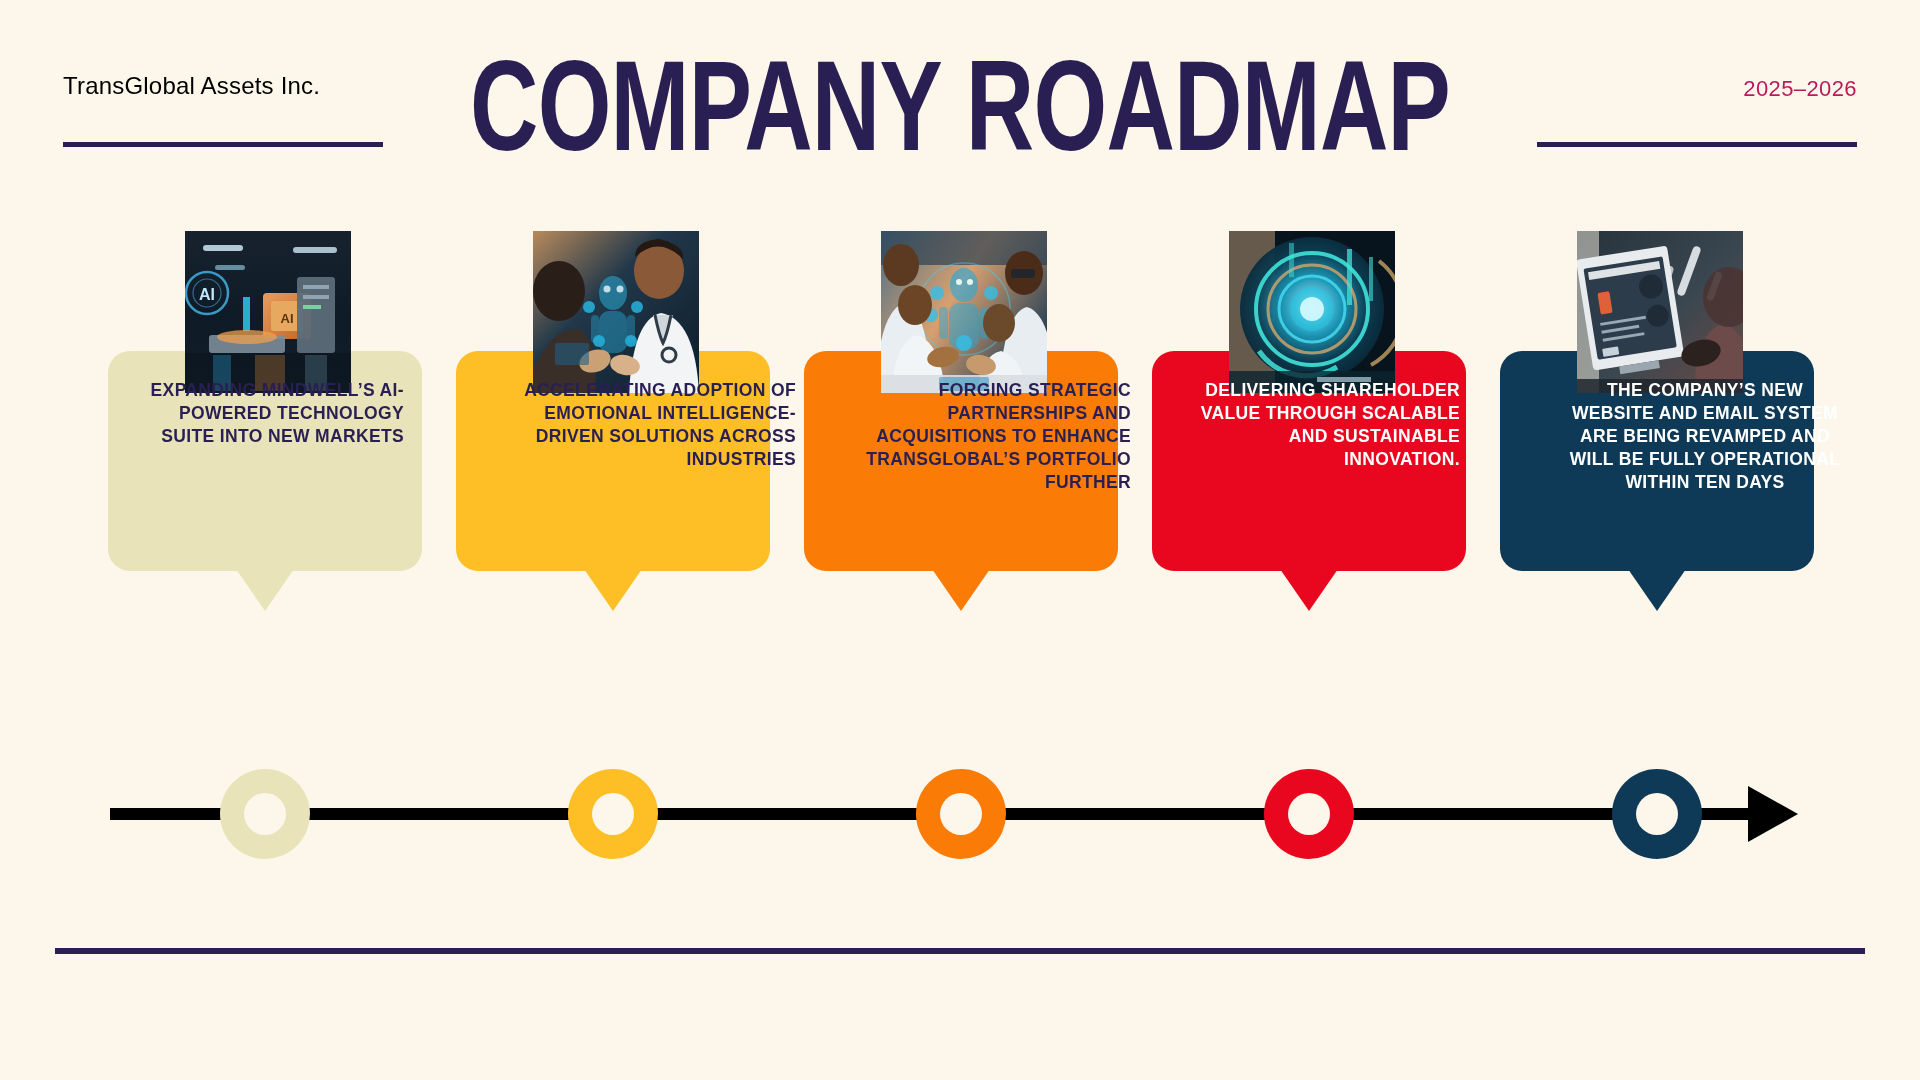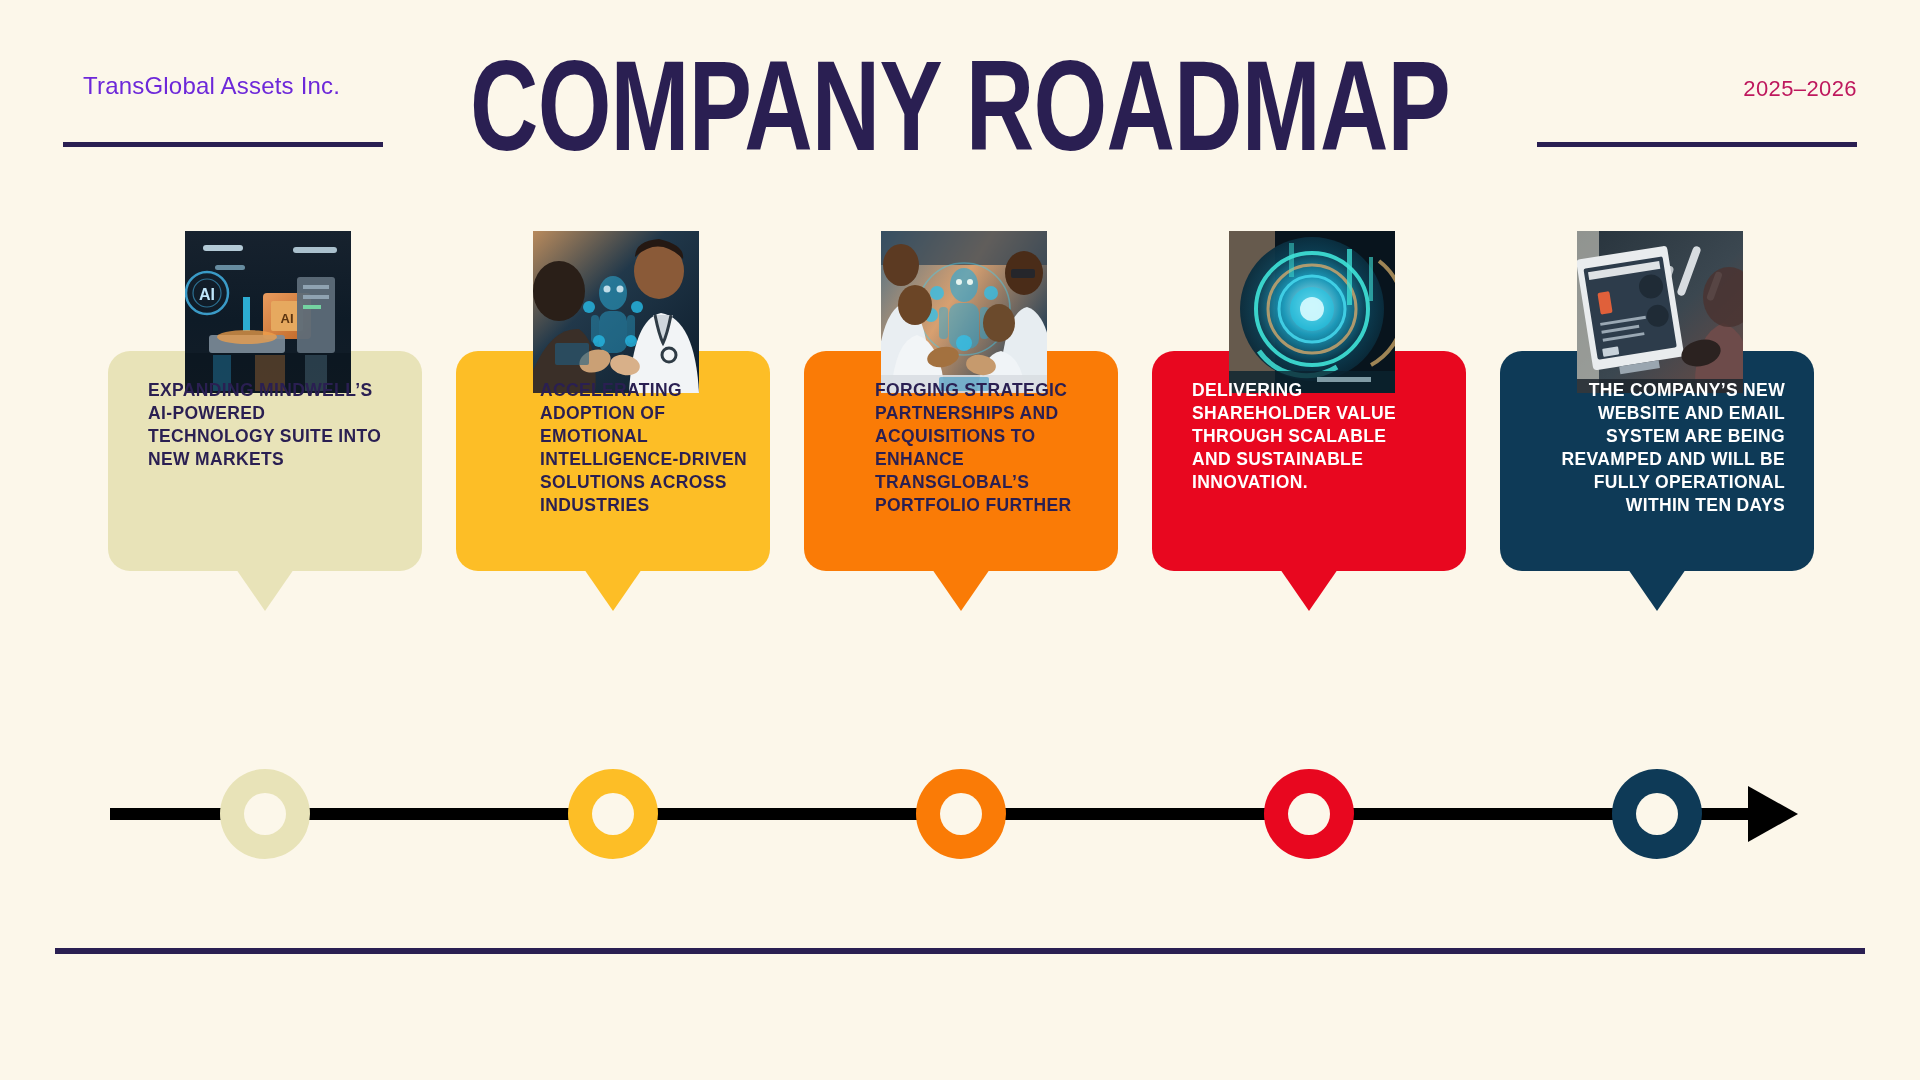--- a/index.html
+++ b/index.html
@@ -24,23 +24,22 @@
     height: 200px;
   }
 
   .brand {
     position: absolute;
     left: 63px;
     top: 72px;
     font-size: 24px;
     font-weight: 400;
     letter-spacing: 0.2px;
-    color: #6d28d9;
+    color: #000000;
     white-space: nowrap;
-    margin-left: 20px;
   }
 
   .brand-rule {
     position: absolute;
     left: 63px;
     top: 142px;
     width: 320px;
     height: 5px;
     background: #2a1f52;
   }
@@ -127,28 +126,29 @@
     background: #0b1824;
   }
 
   .card-thumb svg { display: block; }
 
   .card-text {
     position: absolute;
     left: 0;
     top: 148px;
     width: 314px;
-    padding: 0 40px;
+    padding: 0 18px;
     font-size: 17.5px;
     line-height: 1.31;
     font-weight: 700;
     letter-spacing: 0.35px;
     text-transform: uppercase;
-  }
-  .card-text.center { text-align: right; padding: 0 29px; }
+    text-align: right;
+  }
+  .card-text.center { text-align: center; padding: 0 18px; margin-left: 48px; }
 
   
   .timeline {
     position: absolute;
     left: 0;
     top: 745px;
     width: 1920px;
     height: 130px;
   }
 
@@ -372,21 +372,21 @@
         <circle cx="83" cy="78" r="12" fill="#d8fbff" opacity="0.9"></circle>
         <path d="M30 120 A 58 58 0 0 0 108 136" fill="none" stroke="#3fe3d8" stroke-width="5" opacity="0.85"></path>
         <path d="M150 30 A 62 62 0 0 1 142 134" fill="none" stroke="#e0b56e" stroke-width="4" opacity="0.7"></path>
         <rect x="118" y="18" width="5" height="56" fill="#3fe3d8" opacity="0.75"></rect>
         <rect x="140" y="26" width="4" height="44" fill="#3fe3d8" opacity="0.6"></rect>
         <rect x="60" y="12" width="5" height="34" fill="#3fe3d8" opacity="0.5"></rect>
         <rect x="0" y="140" width="166" height="22" fill="#0b2330" opacity="0.8"></rect>
         <rect x="88" y="146" width="54" height="5" fill="#cfeef7" opacity="0.6"></rect>
       </svg>
     </div>
-    <div class="card-text" id="cx4" style="color: rgb(255, 255, 255);">DELIVERING SHAREHOLDER VALUE THROUGH SCALABLE AND SUSTAINABLE INNOVATION.</div>
+    <div class="card-text" id="cx4" style="color: rgb(255, 255, 255); margin-left: 12px;">DELIVERING SHAREHOLDER VALUE THROUGH SCALABLE AND SUSTAINABLE INNOVATION.</div>
   </div>
 
   <div class="card-slot" style="left:1500px;">
     <div class="card-body" id="cb5" style="background: rgb(14, 58, 87);"></div>
     <div class="card-tail" id="ct5" style="color: rgb(14, 58, 87);"></div>
     <div class="card-thumb">
       <svg width="166" height="162" viewBox="0 0 166 162">
         <defs>
           <linearGradient id="g5a" x1="0" y1="0" x2="1" y2="1">
             <stop offset="0" stop-color="#27333c"></stop>

